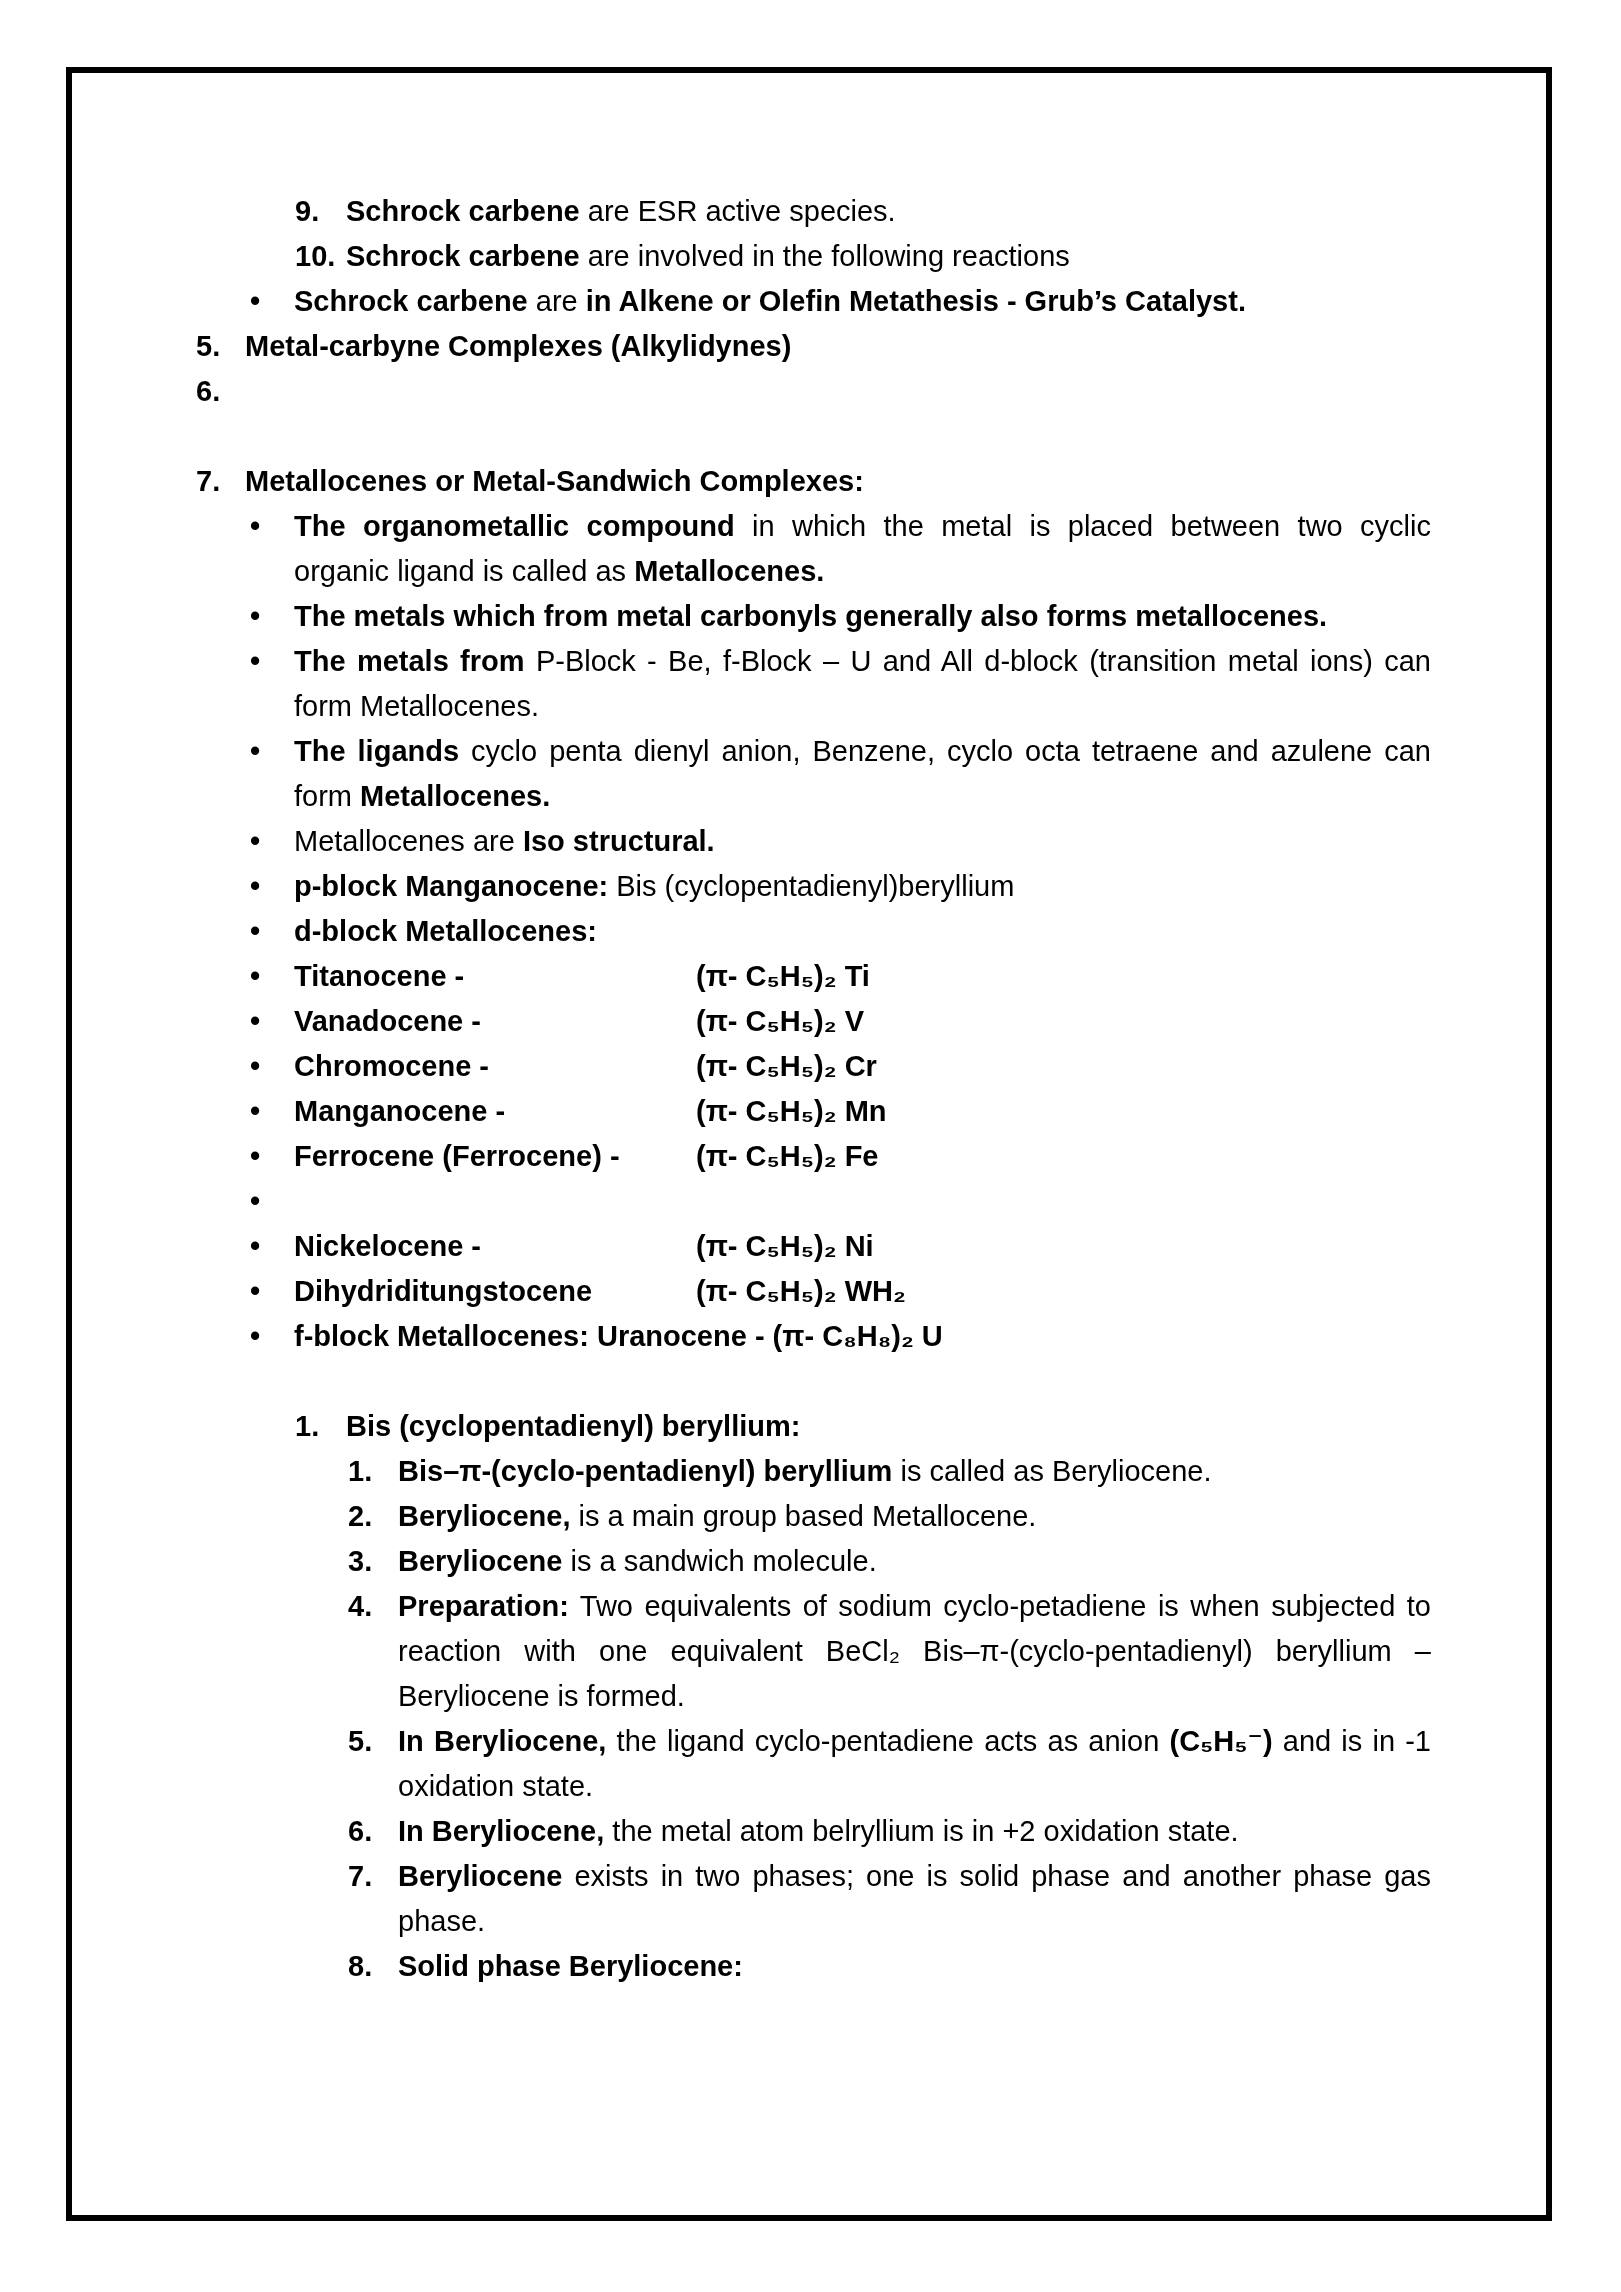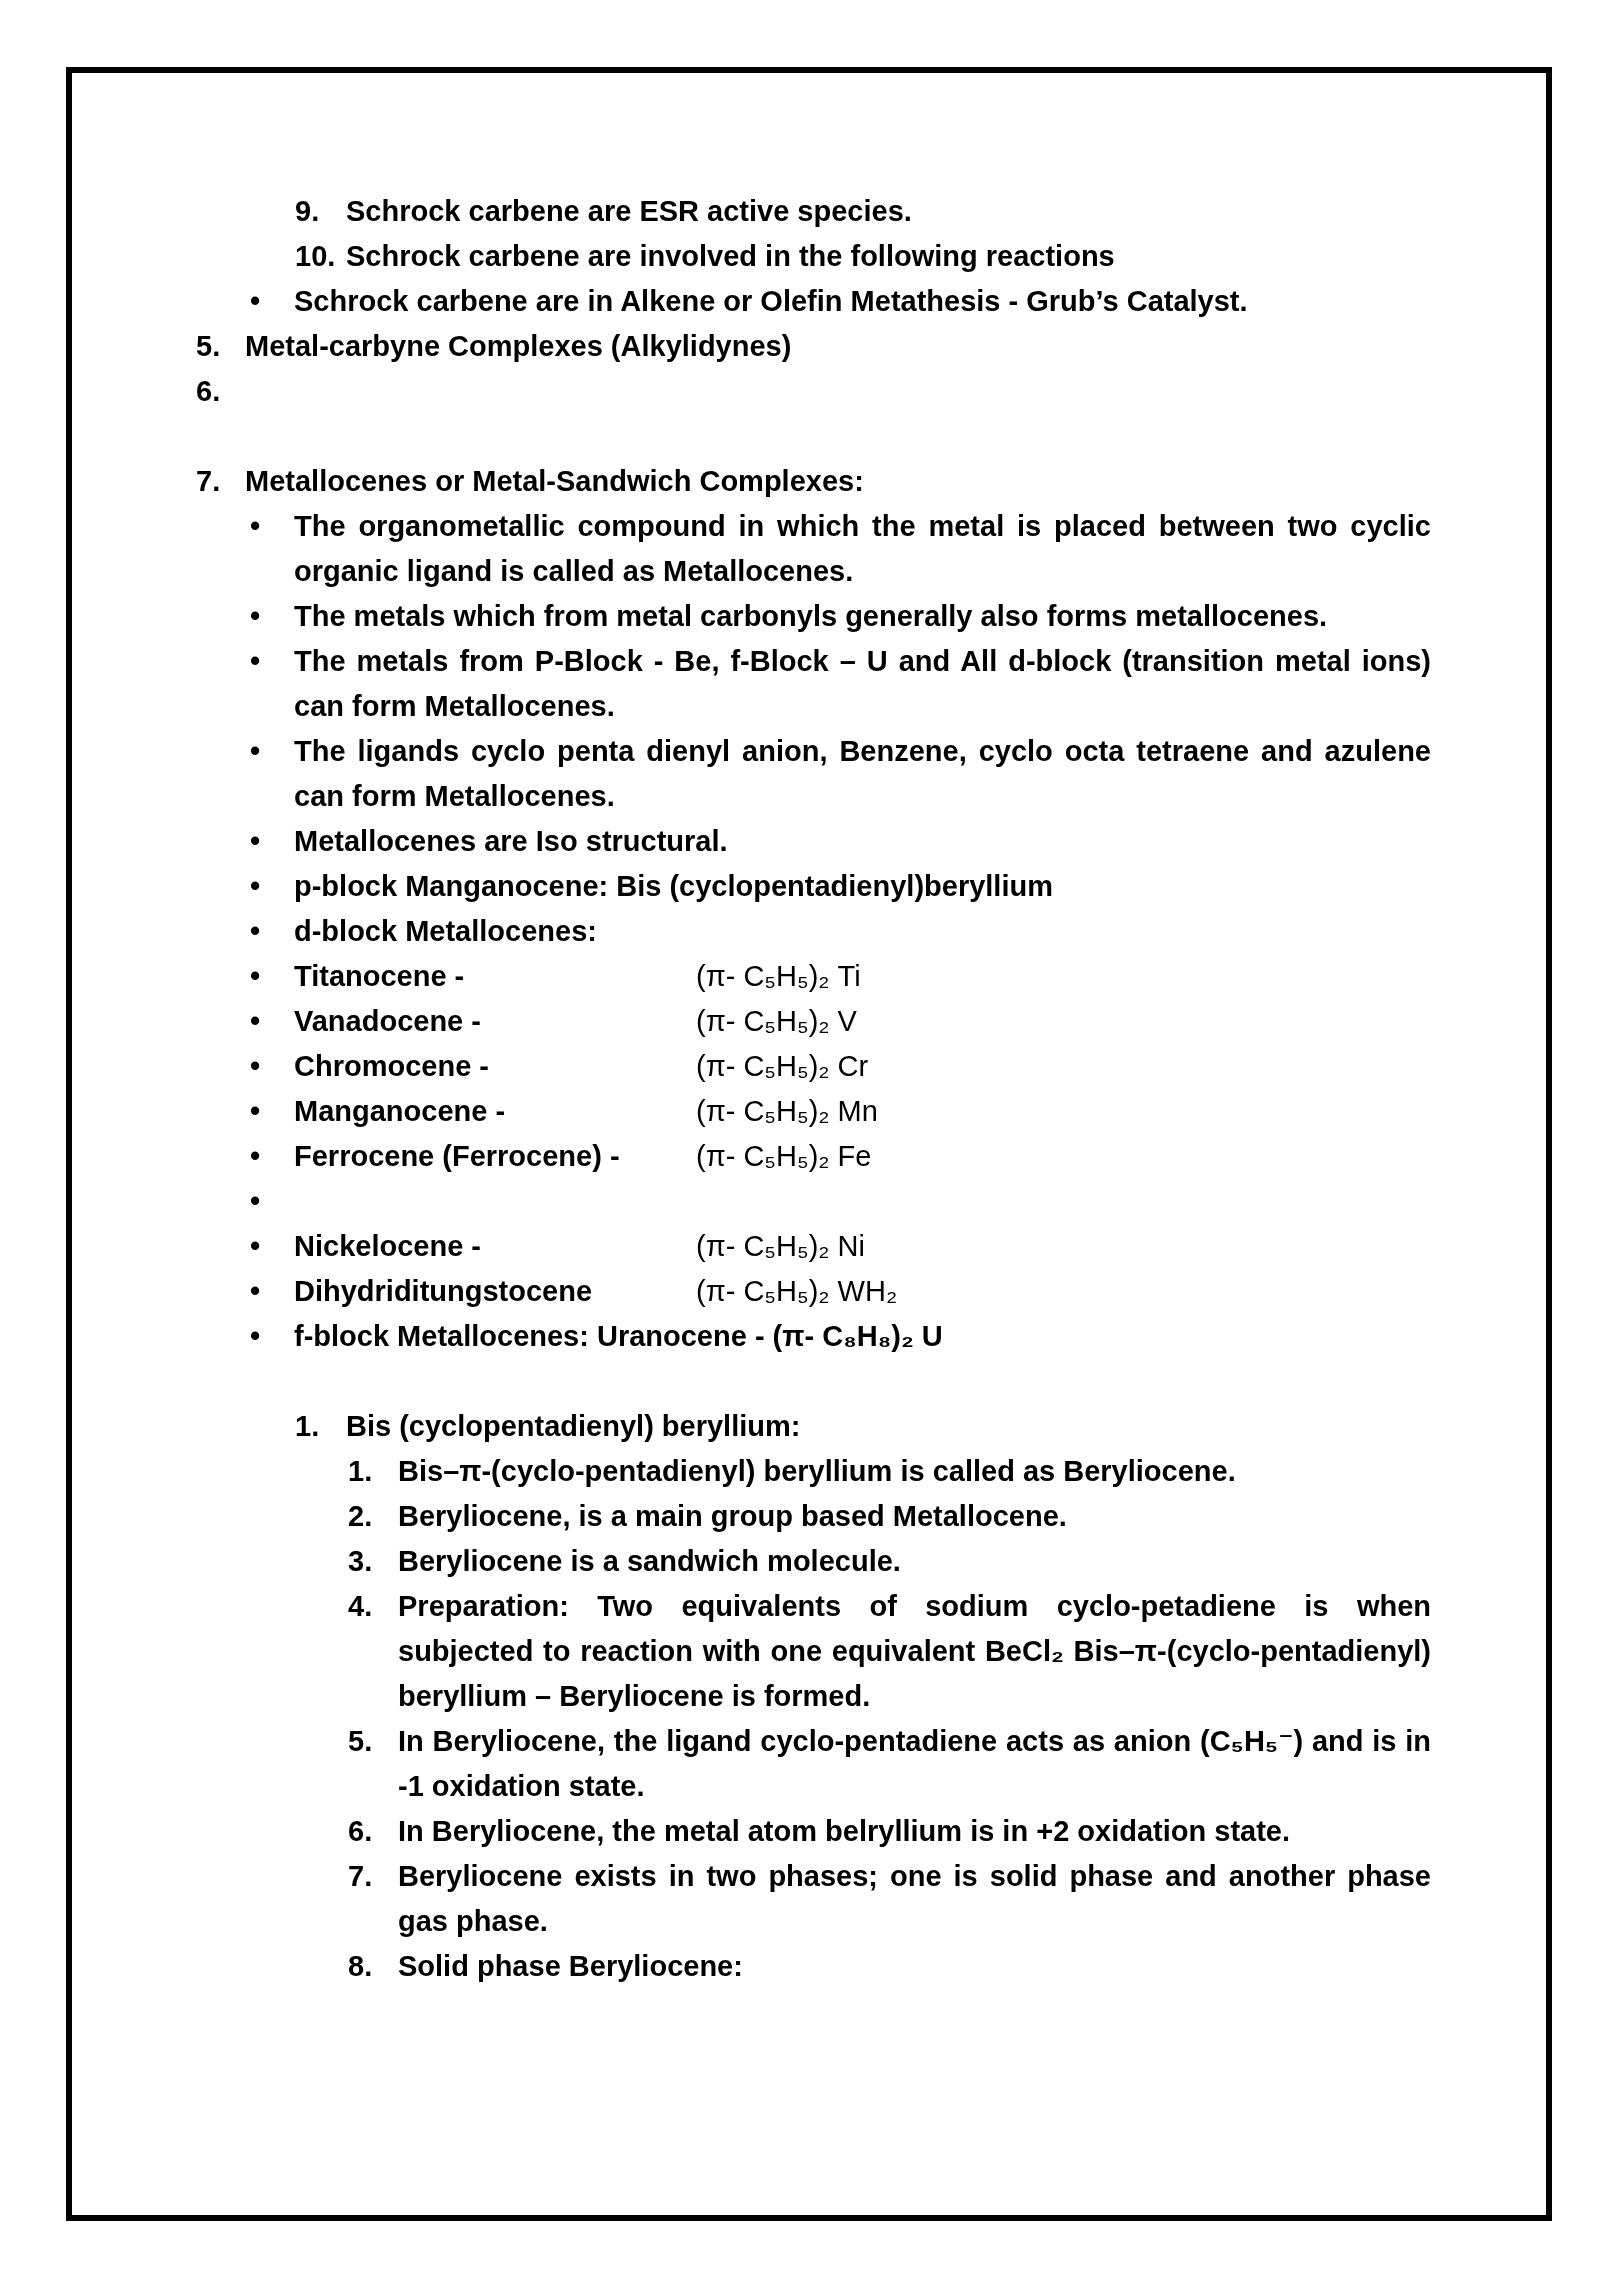--- a/index.html
+++ b/index.html
@@ -54,27 +54,27 @@
   .row .marker    { width: 44px; }
   .num2 .marker   { width: 51px; }
   .num3 .marker   { width: 50px; }
   .body {
     flex: 1 1 auto;
     min-width: 0;
     text-align: justify;
   }
   .row .body { text-align: left; white-space: nowrap; }
   .b { font-weight: bold; margin-top: 46px; }
-  .r { font-weight: bold; }
+  .r { font-weight: normal; }
   .label {
     display: inline-block;
     width: 402px;
     font-weight: bold;
   }
-  .formula { font-weight: normal; }
+  .formula { font-weight: bold; }
   .spacer { height: 45px; }
 </style>
 </head>
 <body>
 
 <div class="page-border"></div>
 <div class="content">
     <div class="line num2">
       <span class="marker">9.</span>
       <div class="body"><span class="b">Schrock carbene</span><span class="r"> are ESR active species.</span></div>

